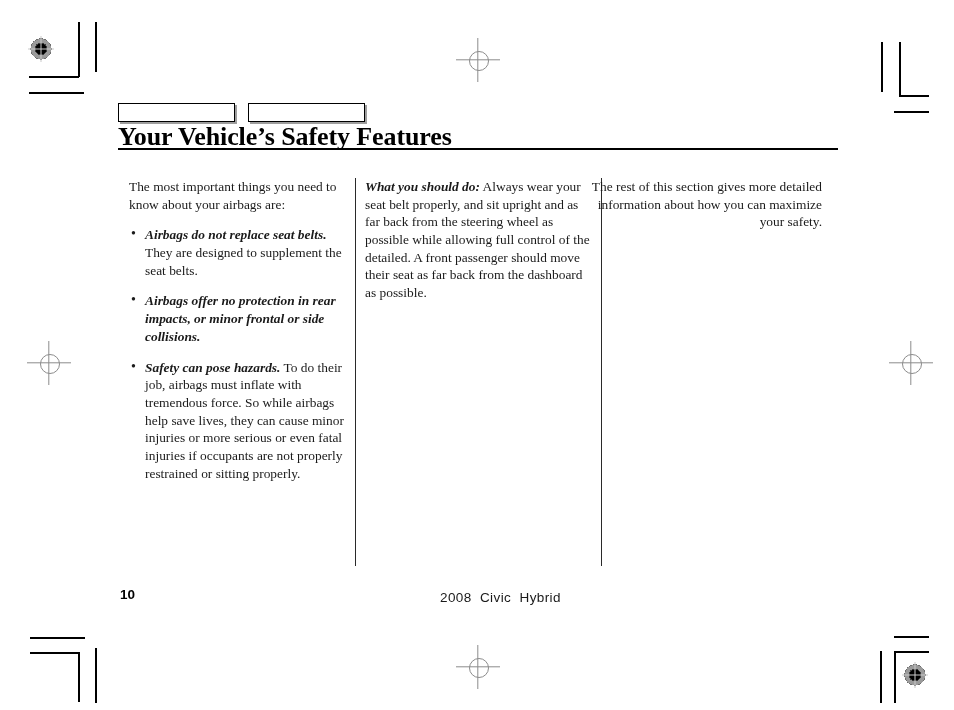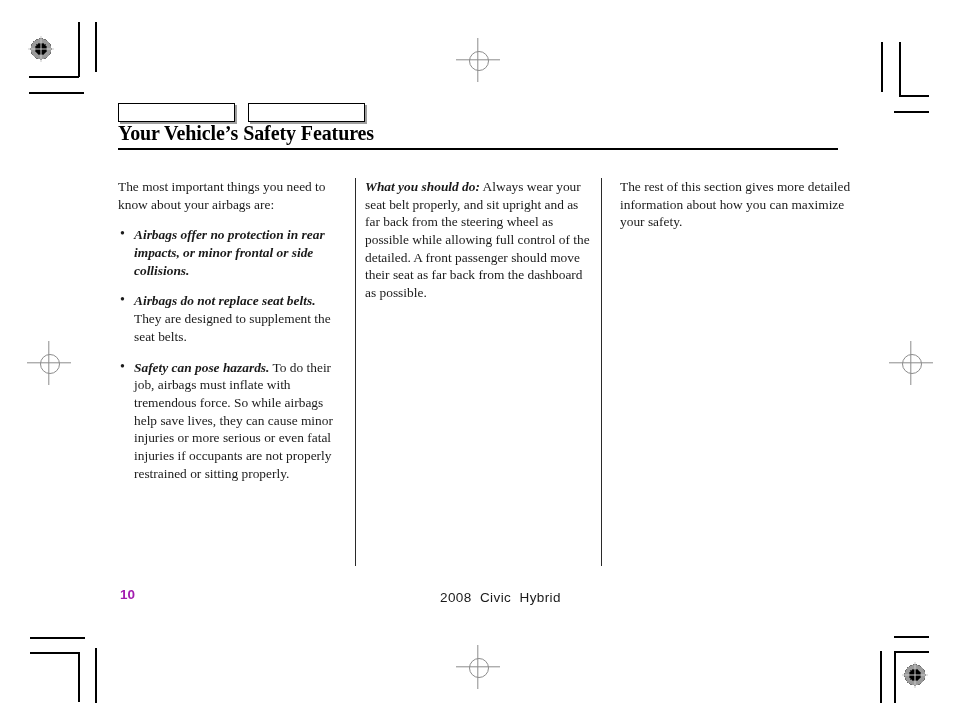--- a/index.html
+++ b/index.html
@@ -109,21 +109,21 @@
     vertical-align: top;
   }
   .tab-box + .tab-box { margin-left: 13px; }
 
   .page-title {
     position: absolute;
     left: 118px;
     top: 122px;
     font-family: "Liberation Serif", "DejaVu Serif", serif;
     font-weight: bold;
-    font-size: 20px;
+    font-size: 26px;
     letter-spacing: -0.1px;
     color: #000000;
     white-space: nowrap;
   }
 
   .title-rule {
     position: absolute;
     left: 118px;
     top: 148px;
     width: 720px;
@@ -137,23 +137,23 @@
     top: 178px;
     width: 730px;
   }
   .col {
     position: absolute;
     top: 0;
     font-size: 13.4px;
     line-height: 1.32;
     color: #1a1a1a;
   }
-  .col-1 { left: 0px;   width: 228px; }
+  .col-1 { left: 11px;   width: 228px; }
   .col-2 { left: 247px; width: 228px; }
-  .col-3 { left: 502px; width: 236px; }
+  .col-3 { left: 468px; width: 236px; text-align: right; }
 
   .col-rule {
     position: absolute;
     top: 178px;
     width: 1.3px;
     height: 388px;
     background: #2a2a2a;
   }
   .col-rule-1 { left: 355px; }
   .col-rule-2 { left: 601px; }
@@ -187,21 +187,21 @@
   }
 
   
   .page-number {
     position: absolute;
     left: 120px;
     top: 587px;
     font-family: "Liberation Sans", "DejaVu Sans", sans-serif;
     font-weight: bold;
     font-size: 13.5px;
-    color: #a21caf;
+    color: #000000;
   }
   .footer-model {
     position: absolute;
     left: 412px;
     top: 590px;
     font-family: "Liberation Sans", "DejaVu Sans", sans-serif;
     font-size: 13.5px;
     letter-spacing: 0.4px;
     color: #1a1a1a;
     white-space: pre;
@@ -264,22 +264,22 @@
   <div class="title-rule"></div>
 
   <div class="col-rule col-rule-1"></div>
   <div class="col-rule col-rule-2"></div>
 
   <div class="columns">
 
     <div class="col col-1">
       <p class="para">The most important things you need to know about your airbags are:</p>
       <ul class="bullets">
+        <li class="bullet"><span class="lead">Airbags do not replace seat belts.</span><span> They are designed to supplement the seat belts.</span></li>
         <li class="bullet"><span class="lead">Airbags offer no protection in rear impacts, or minor frontal or side collisions.</span><span></span></li>
-        <li class="bullet"><span class="lead">Airbags do not replace seat belts.</span><span> They are designed to supplement the seat belts.</span></li>
         <li class="bullet"><span class="lead">Safety can pose hazards.</span><span> To do their job, airbags must inflate with tremendous force. So while airbags help save lives, they can cause minor injuries or more serious or even fatal injuries if occupants are not properly restrained or sitting properly.</span></li>
       </ul>
     </div>
 
     <div class="col col-2">
       <p class="para"><span class="lead">What you should do:</span><span> Always wear your seat belt properly, and sit upright and as far back from the steering wheel as possible while allowing full control of the detailed. A front passenger should move their seat as far back from the dashboard as possible.</span></p>
     </div>
 
     <div class="col col-3">
       <p class="para">The rest of this section gives more detailed information about how you can maximize your safety.</p>

